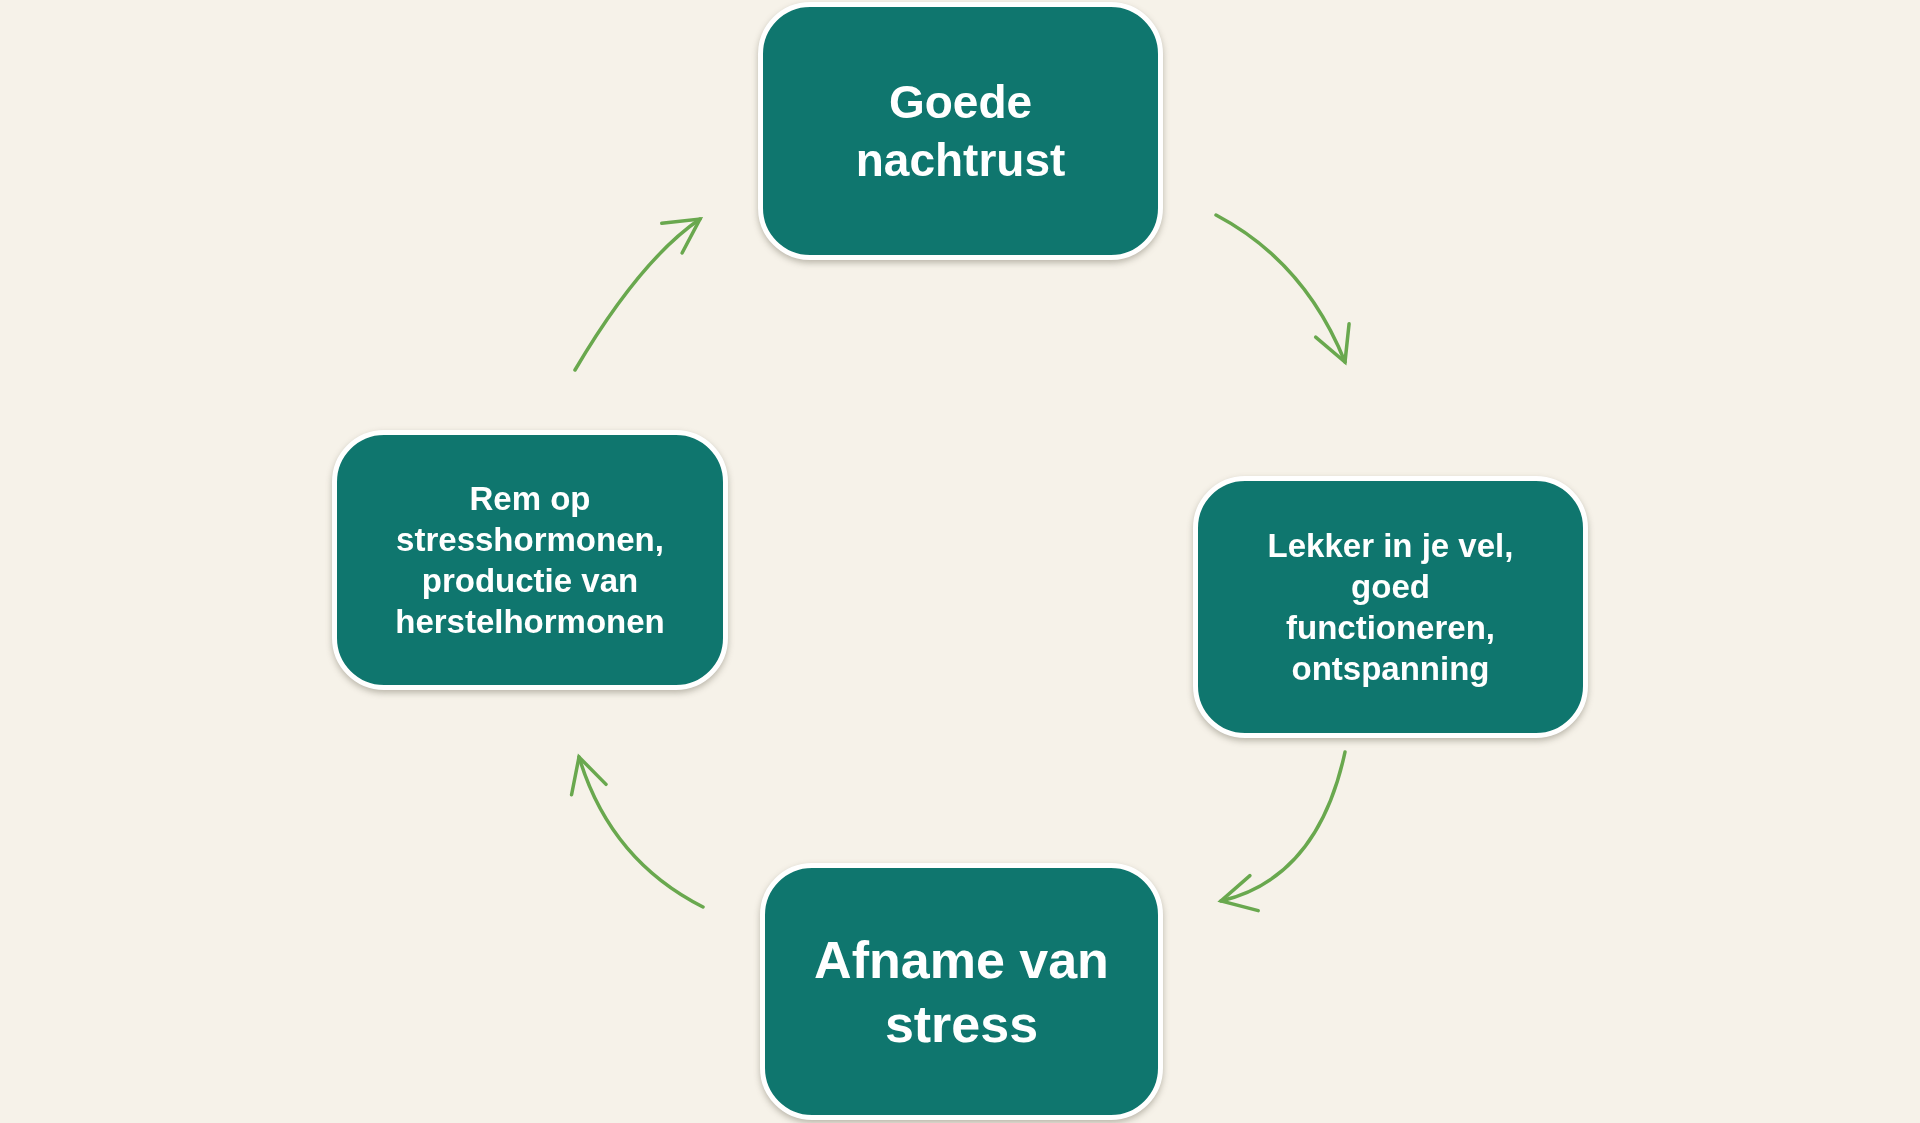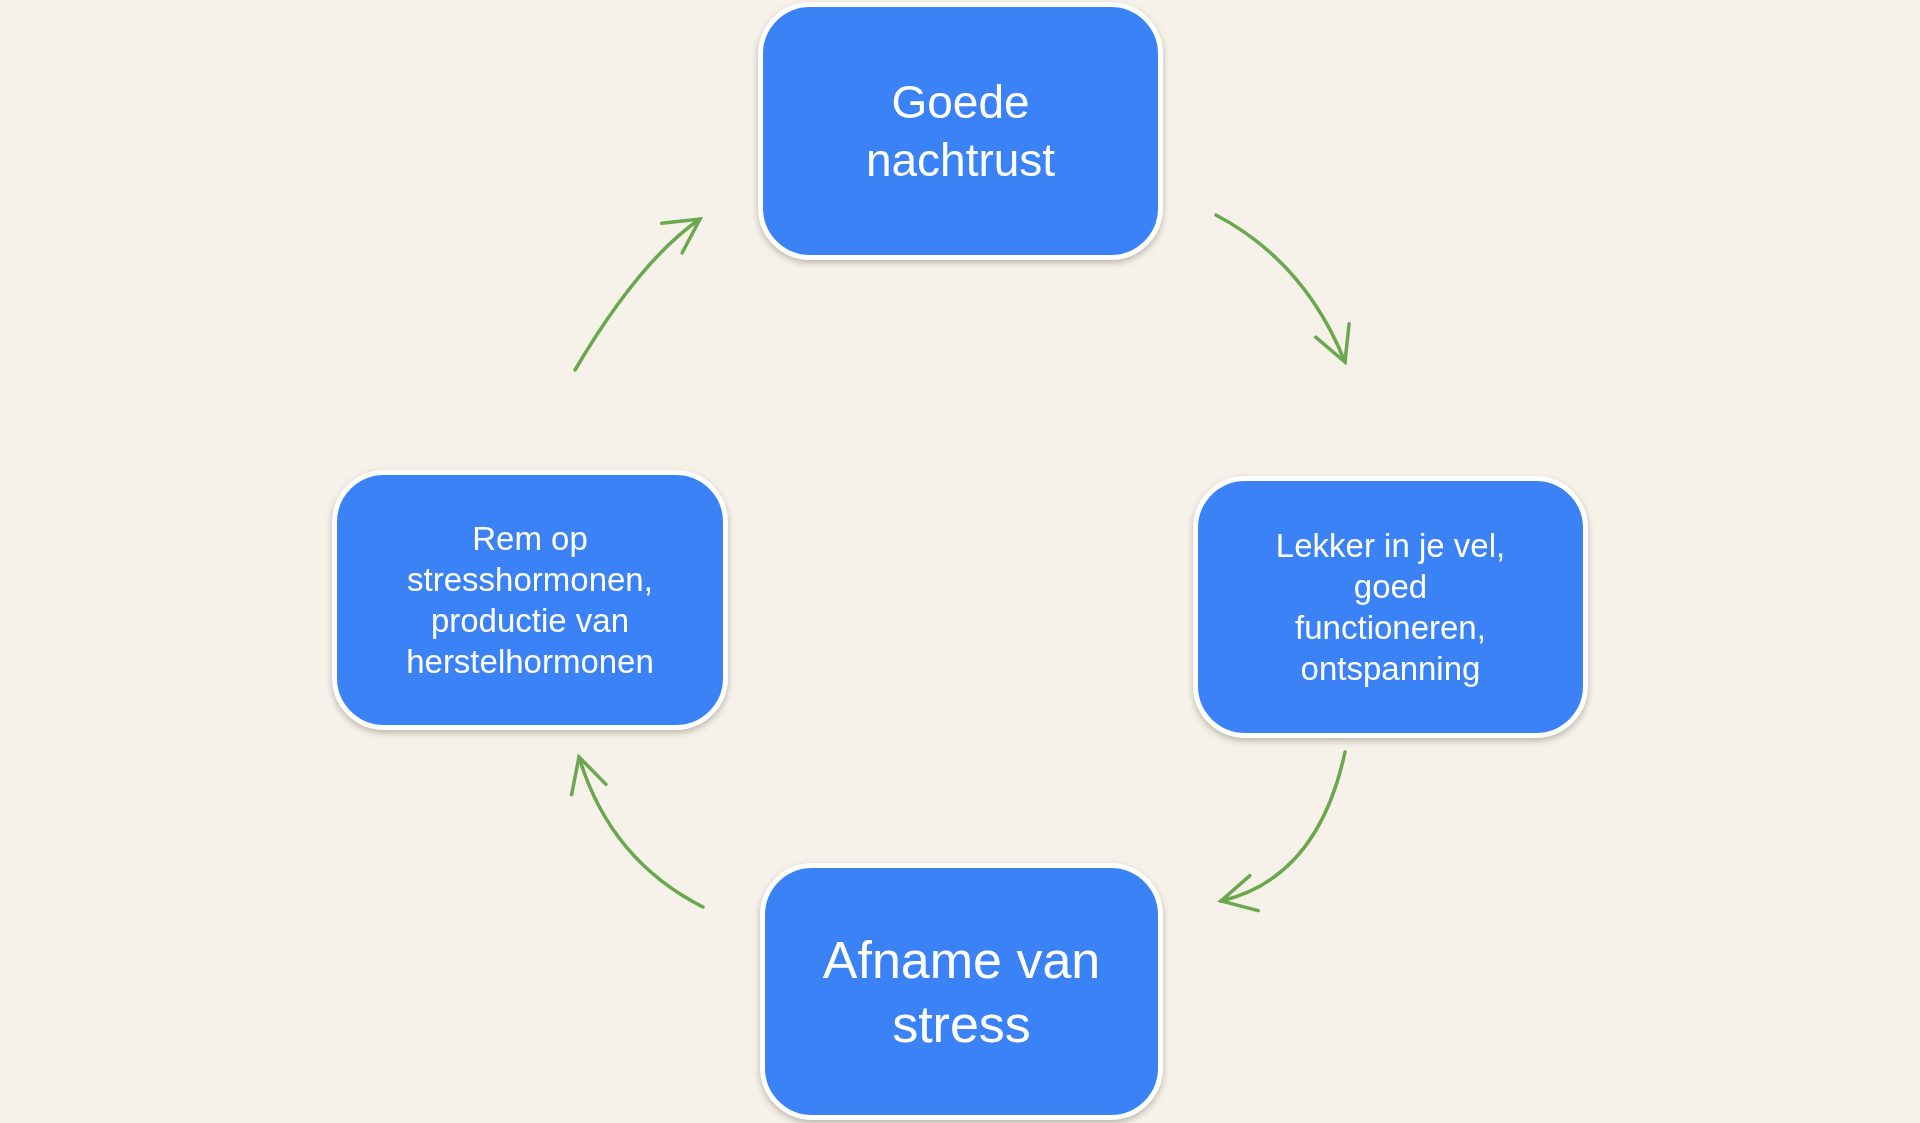--- a/index.html
+++ b/index.html
@@ -11,39 +11,39 @@
     position: relative;
     width: 1920px;
     height: 1123px;
     background: #f6f2e9;
     overflow: hidden;
     font-family: "Liberation Sans", sans-serif;
   }
   .node {
     position: absolute;
     box-sizing: border-box;
-    background: #3b82f6;
+    background: #0f766e;
     border: 5px solid #ffffff;
     border-radius: 52px;
     box-shadow: 0 3px 6px rgba(115, 110, 95, 0.45);
     display: flex;
     align-items: center;
     justify-content: center;
     text-align: center;
     color: #ffffff;
-    font-weight: normal;
+    font-weight: bold;
   }
   .node-label {
     white-space: pre-line;
     padding: 0 10px;
   }
   .node-top    { left: 758px;  top: 2px;   width: 405px; height: 258px; font-size: 46px; line-height: 58px; }
   .node-right  { left: 1193px; top: 428px; width: 395px; height: 262px; font-size: 33px; line-height: 41px; margin-top: 48px; }
   .node-bottom { left: 760px;  top: 863px; width: 403px; height: 257px; font-size: 52px; line-height: 64px; justify-content: center; }
-  .node-left   { left: 332px;  top: 430px; width: 396px; height: 260px; font-size: 33px; line-height: 41px; margin-top: 40px; }
+  .node-left   { left: 332px;  top: 430px; width: 396px; height: 260px; font-size: 33px; line-height: 41px; }
 
   svg.arrows {
     position: absolute;
     left: 0; top: 0;
     width: 1920px;
     height: 1123px;
     pointer-events: none;
   }
   path.arrow {
     fill: none;

